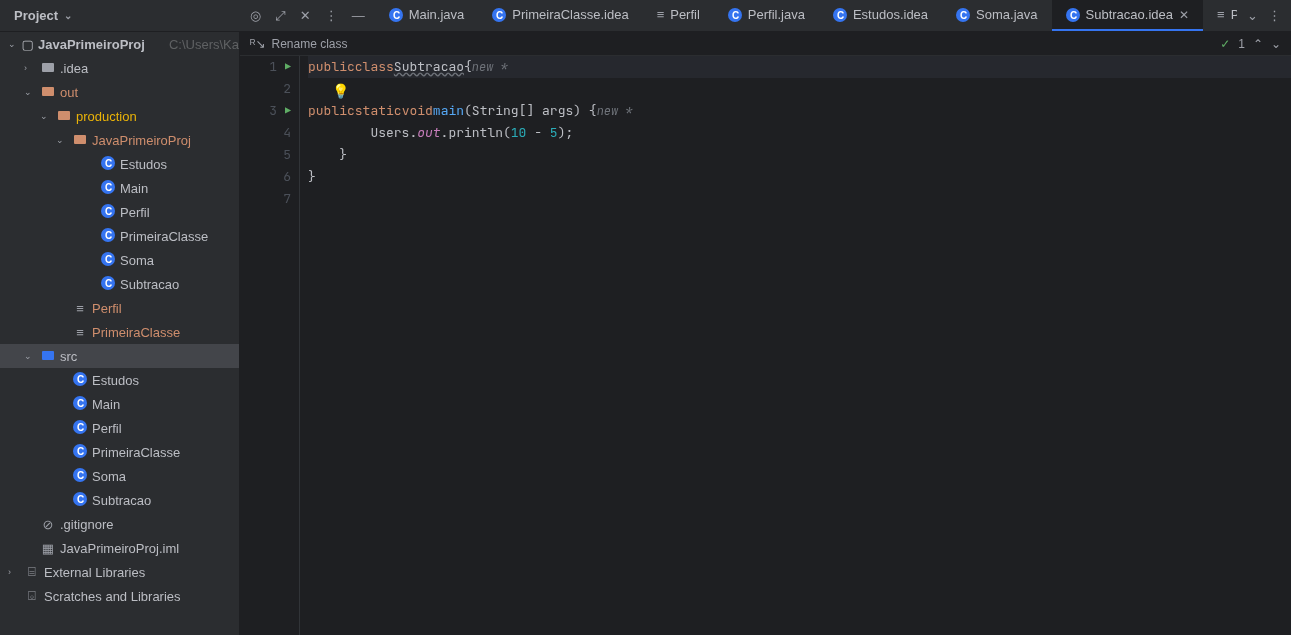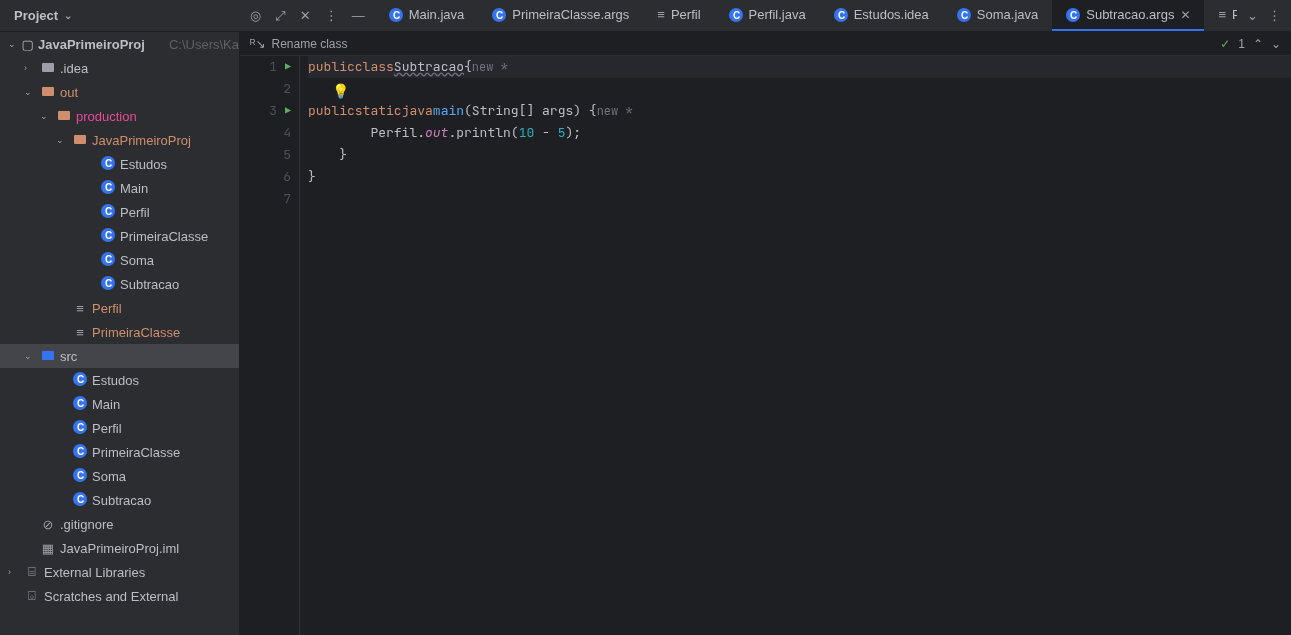--- a/index.html
+++ b/index.html
@@ -164,21 +164,21 @@
   left: 32px;
   top: 24px;
   color: #f2c55c;
   font-size: 14px;
 }
 .kw { color: #cf8e6d; }
 .fn { color: #56a8f5; }
 .cls { color: #bcbec4; text-decoration: underline wavy #6f737a; }
 .field { color: #c77dbb; font-style: italic; }
 .num { color: #2aacb8; }
-.hint { color: #6f737a; font-size: 12px; }
+.hint { color: #6f737a; font-style: italic; font-size: 12px; }
 .check { color: #5fad65; }
 svg.c-icon { width: 14px; height: 14px; }
 svg.c-icon circle { fill: #3574f0; }
 svg.c-icon text { fill: #fff; font-size: 10px; font-family: sans-serif; font-weight: bold; }
 svg.folder-icon { width: 14px; height: 14px; }
 </style>
 </head>
 <body>
 
 <div class="top-bar">
@@ -199,21 +199,21 @@
           <circle cx="7" cy="7" r="7"></circle>
           <text x="4" y="11">C</text>
         </svg>
       <span>Main.java</span>
     </div>
     <div class="tab">
       <svg class="c-icon">
           <circle cx="7" cy="7" r="7"></circle>
           <text x="4" y="11">C</text>
         </svg>
-      <span>PrimeiraClasse.args</span>
+      <span>PrimeiraClasse.idea</span>
     </div>
     <div class="tab">
       <span style="color:#9da0a8">≡</span>
       <span>Perfil</span>
     </div>
     <div class="tab">
       <svg class="c-icon">
           <circle cx="7" cy="7" r="7"></circle>
           <text x="4" y="11">C</text>
         </svg>
@@ -231,21 +231,21 @@
           <circle cx="7" cy="7" r="7"></circle>
           <text x="4" y="11">C</text>
         </svg>
       <span>Soma.java</span>
     </div>
     <div class="tab active">
       <svg class="c-icon">
           <circle cx="7" cy="7" r="7"></circle>
           <text x="4" y="11">C</text>
         </svg>
-      <span>Subtracao.args</span>
+      <span>Subtracao.idea</span>
       <span class="close">✕</span>
     </div>
     <div class="tab">
       <span style="color:#9da0a8">≡</span>
       <span>P</span>
     </div>
   </div>
   <div class="tab-right-controls">
     <span>⌄</span>
     <span>⋮</span>
@@ -272,21 +272,21 @@
       <span class="icon"><svg class="folder-icon">
             <rect x="1" y="3" width="12" height="9" rx="1" fill="#cf8e6d"></rect>
           </svg></span>
       <span class="label" style="color:#cf8e6d">out</span>
     </div>
     <div class="tree-row indent-2">
       <span class="arrow">⌄</span>
       <span class="icon"><svg class="folder-icon">
             <rect x="1" y="3" width="12" height="9" rx="1" fill="#cf8e6d"></rect>
           </svg></span>
-      <span class="label" style="color:#ec4899">production</span>
+      <span class="label" style="color:#eab308">production</span>
     </div>
     <div class="tree-row indent-3">
       <span class="arrow">⌄</span>
       <span class="icon"><svg class="folder-icon">
             <rect x="1" y="3" width="12" height="9" rx="1" fill="#cf8e6d"></rect>
           </svg></span>
       <span class="label" style="color:#cf8e6d">JavaPrimeiroProj</span>
     </div>
     <div class="tree-row indent-5">
         <span class="icon"><svg class="c-icon">
@@ -398,21 +398,21 @@
         <span class="label">JavaPrimeiroProj.iml</span>
       </div>
     <div class="tree-row indent-0">
         <span class="arrow">›</span>
         <span class="icon" style="color:#9da0a8">⌸</span>
         <span class="label">External Libraries</span>
       </div>
     <div class="tree-row indent-0">
         <span class="arrow"></span>
         <span class="icon" style="color:#9da0a8">⌺</span>
-        <span class="label">Scratches and External</span>
+        <span class="label">Scratches and Libraries</span>
       </div>
   </div>
 
   <div class="editor-area">
     <div class="editor-header">
       <div class="editor-header-left">
         <span style="color:#9da0a8">ᴿ↘</span>
         <span>Rename class</span>
       </div>
       <div class="editor-header-right">
@@ -444,22 +444,22 @@
         <div class="gutter-row">
             <span>6</span>
           </div>
         <div class="gutter-row">
             <span>7</span>
           </div>
       </div>
       <div class="code">
         <div class="code-line hl"><span class="kw">public</span> <span class="kw">class</span> <span class="cls">Subtracao</span><span>{</span>   <span class="hint">new *</span></div>
         <div class="code-line"></div>
-        <div class="code-line">    <span class="kw">public</span> <span class="kw">static</span> <span class="kw">java</span> <span class="fn">main</span><span>(String[] args) {</span>   <span class="hint">new *</span></div>
-        <div class="code-line"><span>        Perfil.</span><span class="field">out</span><span>.println(</span><span class="num">10</span><span> - </span><span class="num">5</span><span>);</span></div>
+        <div class="code-line">    <span class="kw">public</span> <span class="kw">static</span> <span class="kw">void</span> <span class="fn">main</span><span>(String[] args) {</span>   <span class="hint">new *</span></div>
+        <div class="code-line"><span>        Users.</span><span class="field">out</span><span>.println(</span><span class="num">10</span><span> - </span><span class="num">5</span><span>);</span></div>
         <div class="code-line"><span>    }</span></div>
         <div class="code-line"><span>}</span></div>
         <div class="code-line"></div>
         <span class="bulb">💡</span>
       </div>
     </div>
   </div>
 </div>
 
 </body></html>

